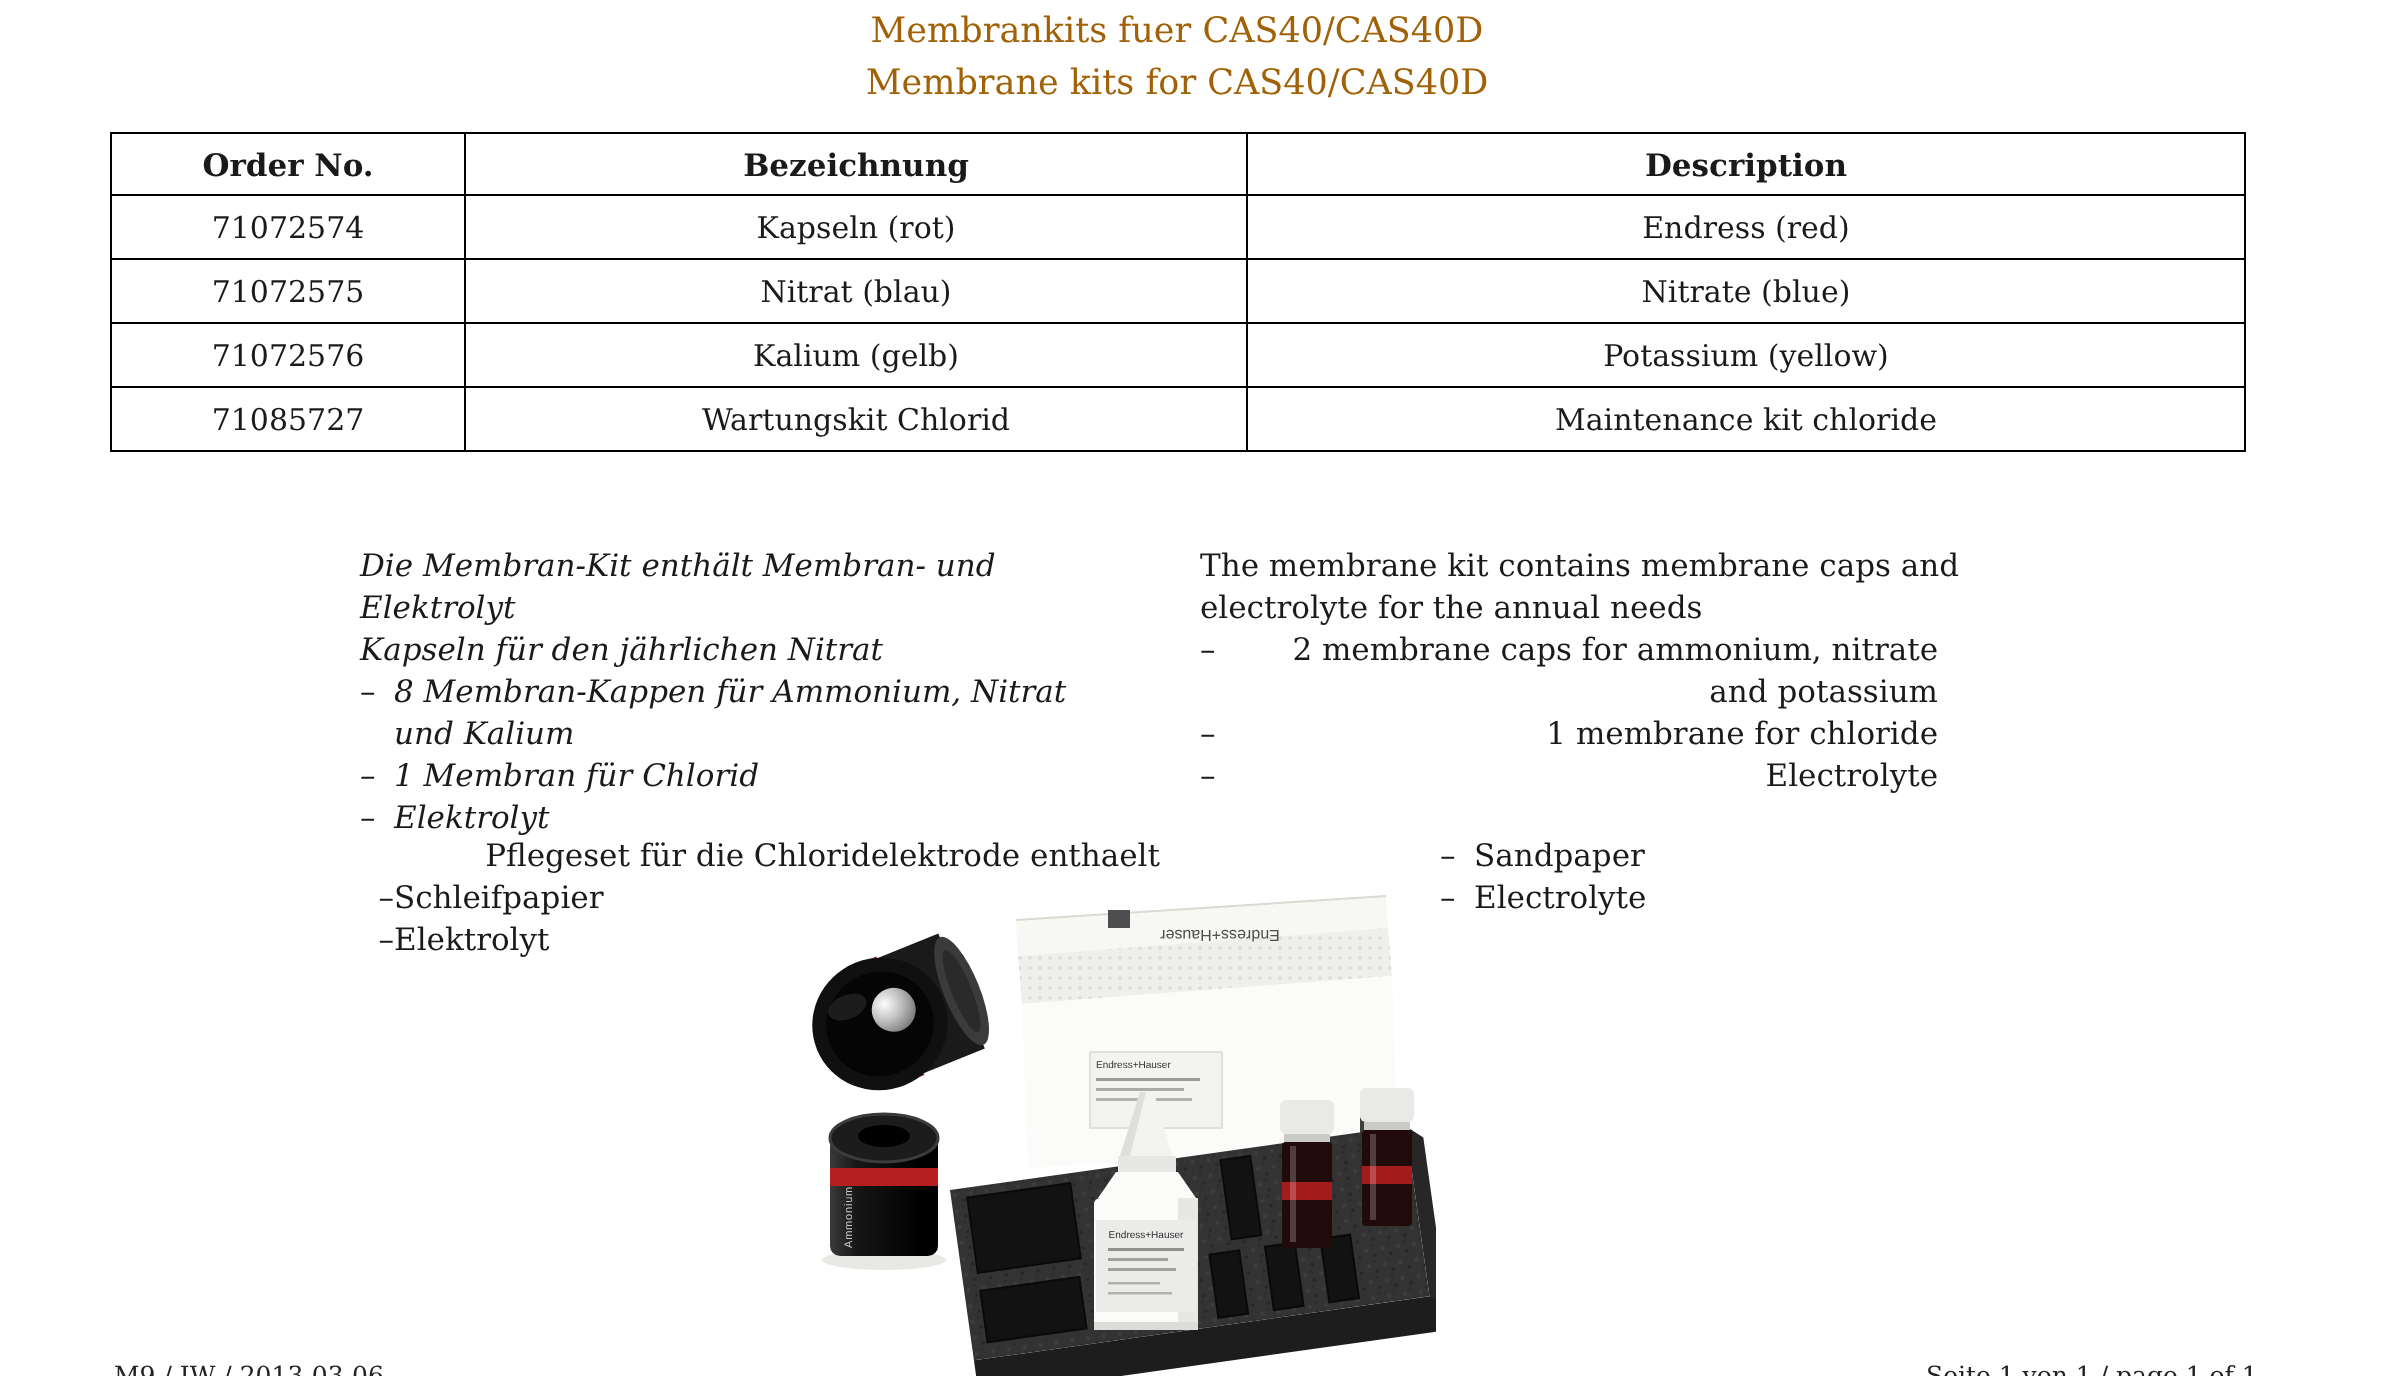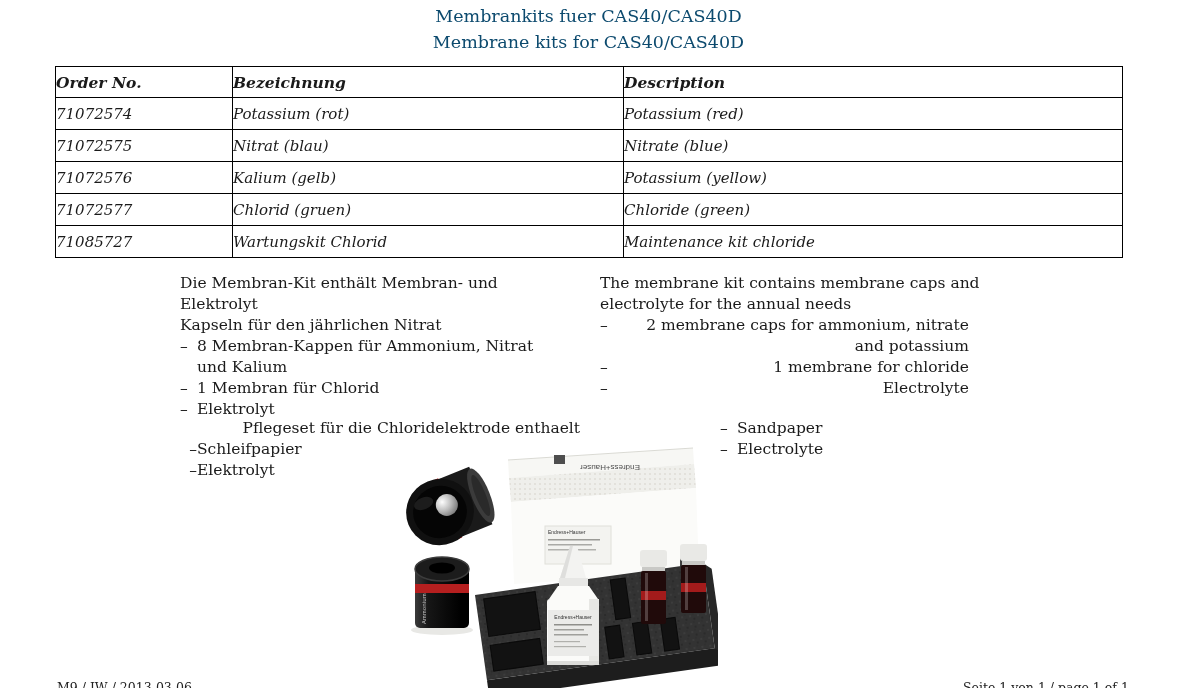--- a/index.html
+++ b/index.html
@@ -3,33 +3,33 @@
 <meta charset="utf-8">
 <style>
   html,body { margin:0; padding:0; }
   body {
     width:1191px; height:688px; position:relative; overflow:hidden;
     background:#ffffff; color:#1a1a1a;
     font-family:"DejaVu Serif", serif;
   }
   .titles {
     position:absolute; left:55px; top:3px; width:1067px;
-    text-align:center; font-size:17.5px; line-height:26px; color:#0c4a6e;
+    text-align:center; font-size:17.5px; line-height:26px; color:#a16207;
   }
   table.parts {
     position:absolute; left:55px; top:66px; width:1067px;
     border-collapse:collapse; table-layout:fixed;
   }
   table.parts th, table.parts td {
-    border:1px solid #000; text-align:left; vertical-align:middle; padding:0;font-style:italic;
+    border:1px solid #000; text-align:center; vertical-align:middle; padding:0;
   }
   table.parts th { font-size:15.5px; font-weight:bold; height:30px; }
   table.parts td { font-size:15px; height:31px; font-weight:normal; }
   .tblock { position:absolute; font-size:15.5px; line-height:21px; }
-  #de-kit  { left:180px; top:273px; width:400px; }
+  #de-kit  { left:180px; top:273px; width:400px;font-style:italic; }
   #en-kit  { left:600px; top:273px; width:380px; }
   #de-care { left:180px; top:418px; width:400px;text-align:right; }
   #en-care { left:608px; top:418px; width:420px; }
   .bullet { display:flex; }
   .bullet .dash { width:17px; flex:0 0 17px; }
   #de-kit .bullet .txt  { width:338px; }
   #en-kit .bullet .txt  { width:352px;text-align:right; }
   #en-care .bullet { margin-left:112px; }
   .footer { position:absolute; top:680px; font-size:12.5px; line-height:15px; color:#222; white-space:nowrap; }
   #footer-left  { left:57px; }
@@ -56,37 +56,32 @@
     <thead>
       <tr>
         <th>Order No.</th>
         <th>Bezeichnung</th>
         <th>Description</th>
       </tr>
     </thead>
     <tbody>
       <tr>
         <td>71072574</td>
-        <td>Potassium (rot)</td>
-        <td>Potassium (red)</td>
+        <td>Kapseln (rot)</td>
+        <td>Endress (red)</td>
       </tr>
       <tr>
         <td>71072575</td>
         <td>Nitrat (blau)</td>
         <td>Nitrate (blue)</td>
       </tr>
       <tr>
         <td>71072576</td>
         <td>Kalium (gelb)</td>
         <td>Potassium (yellow)</td>
-      </tr>
-      <tr>
-        <td>71072577</td>
-        <td>Chlorid (gruen)</td>
-        <td>Chloride (green)</td>
       </tr>
       <tr>
         <td>71085727</td>
         <td>Wartungskit Chlorid</td>
         <td>Maintenance kit chloride</td>
       </tr>
     </tbody>
   </table>
 
   <div class="tblock" id="de-kit">

